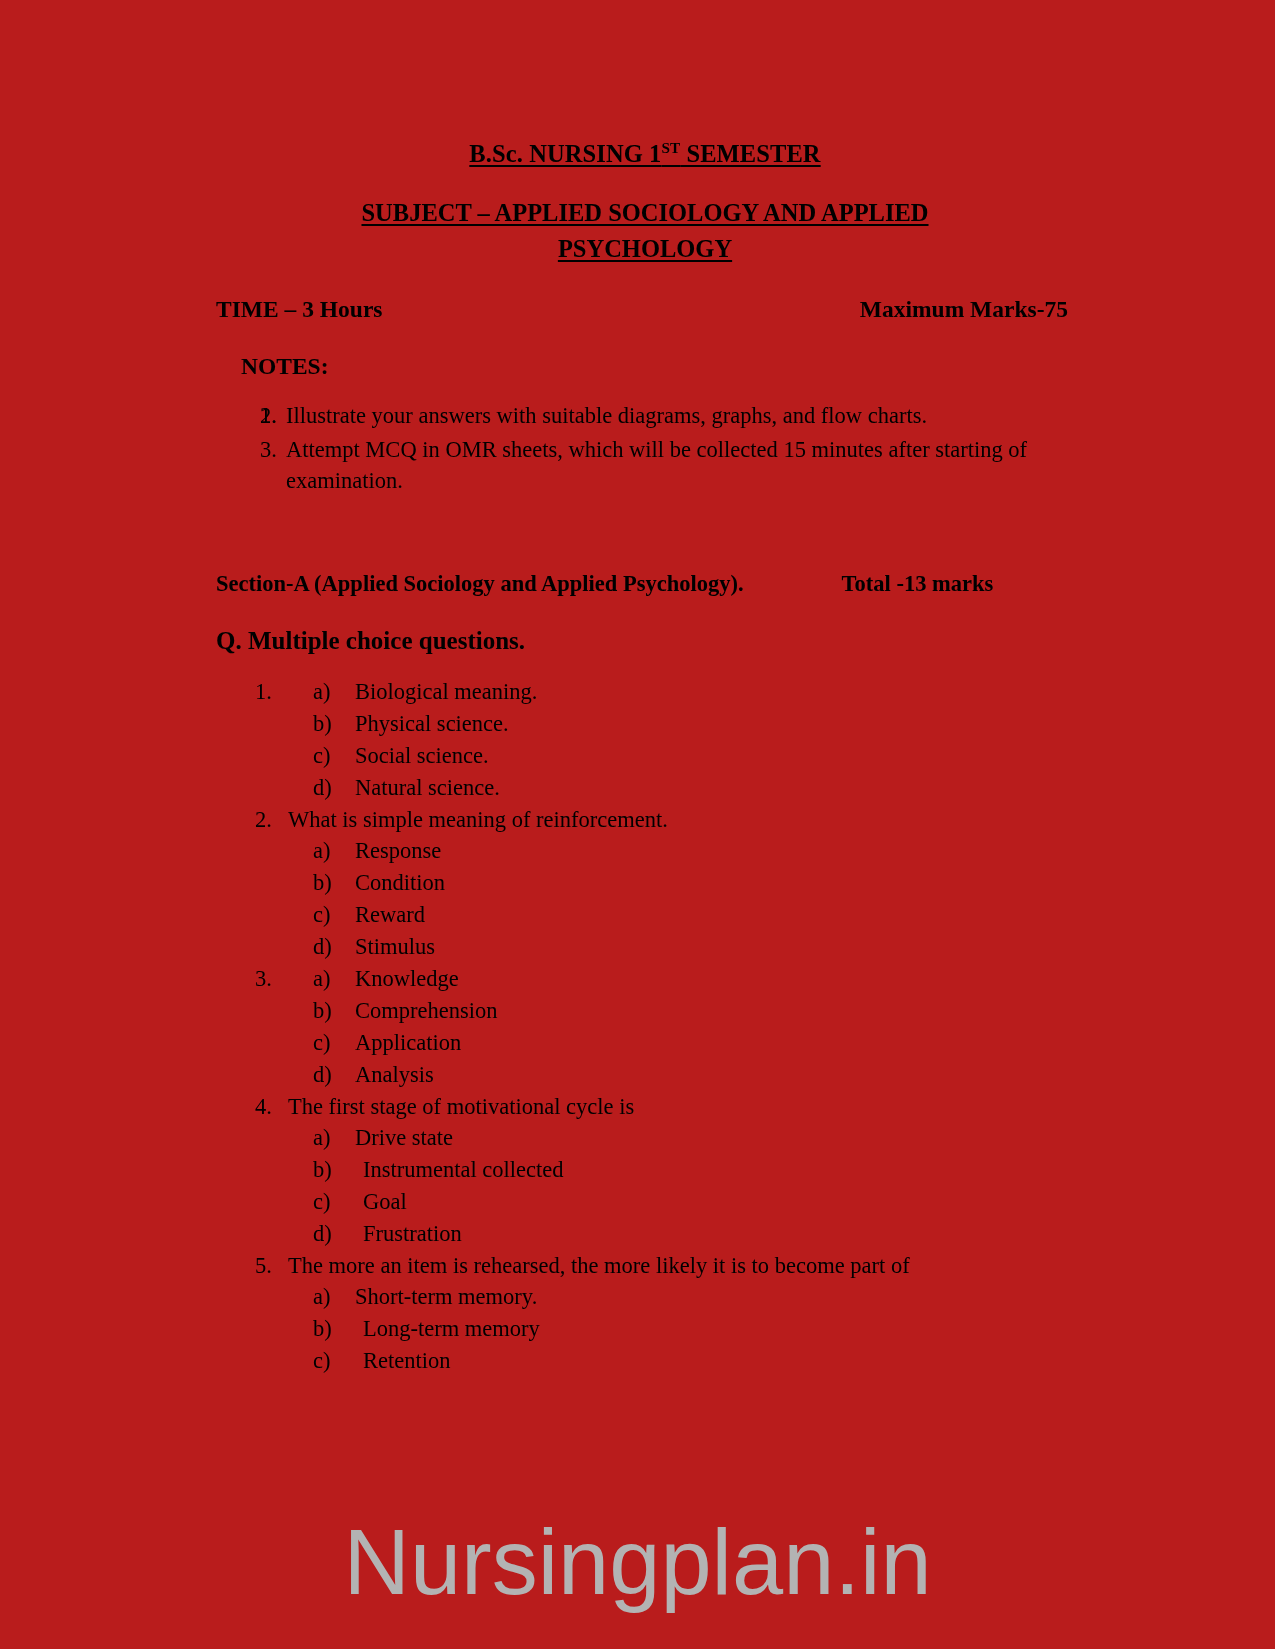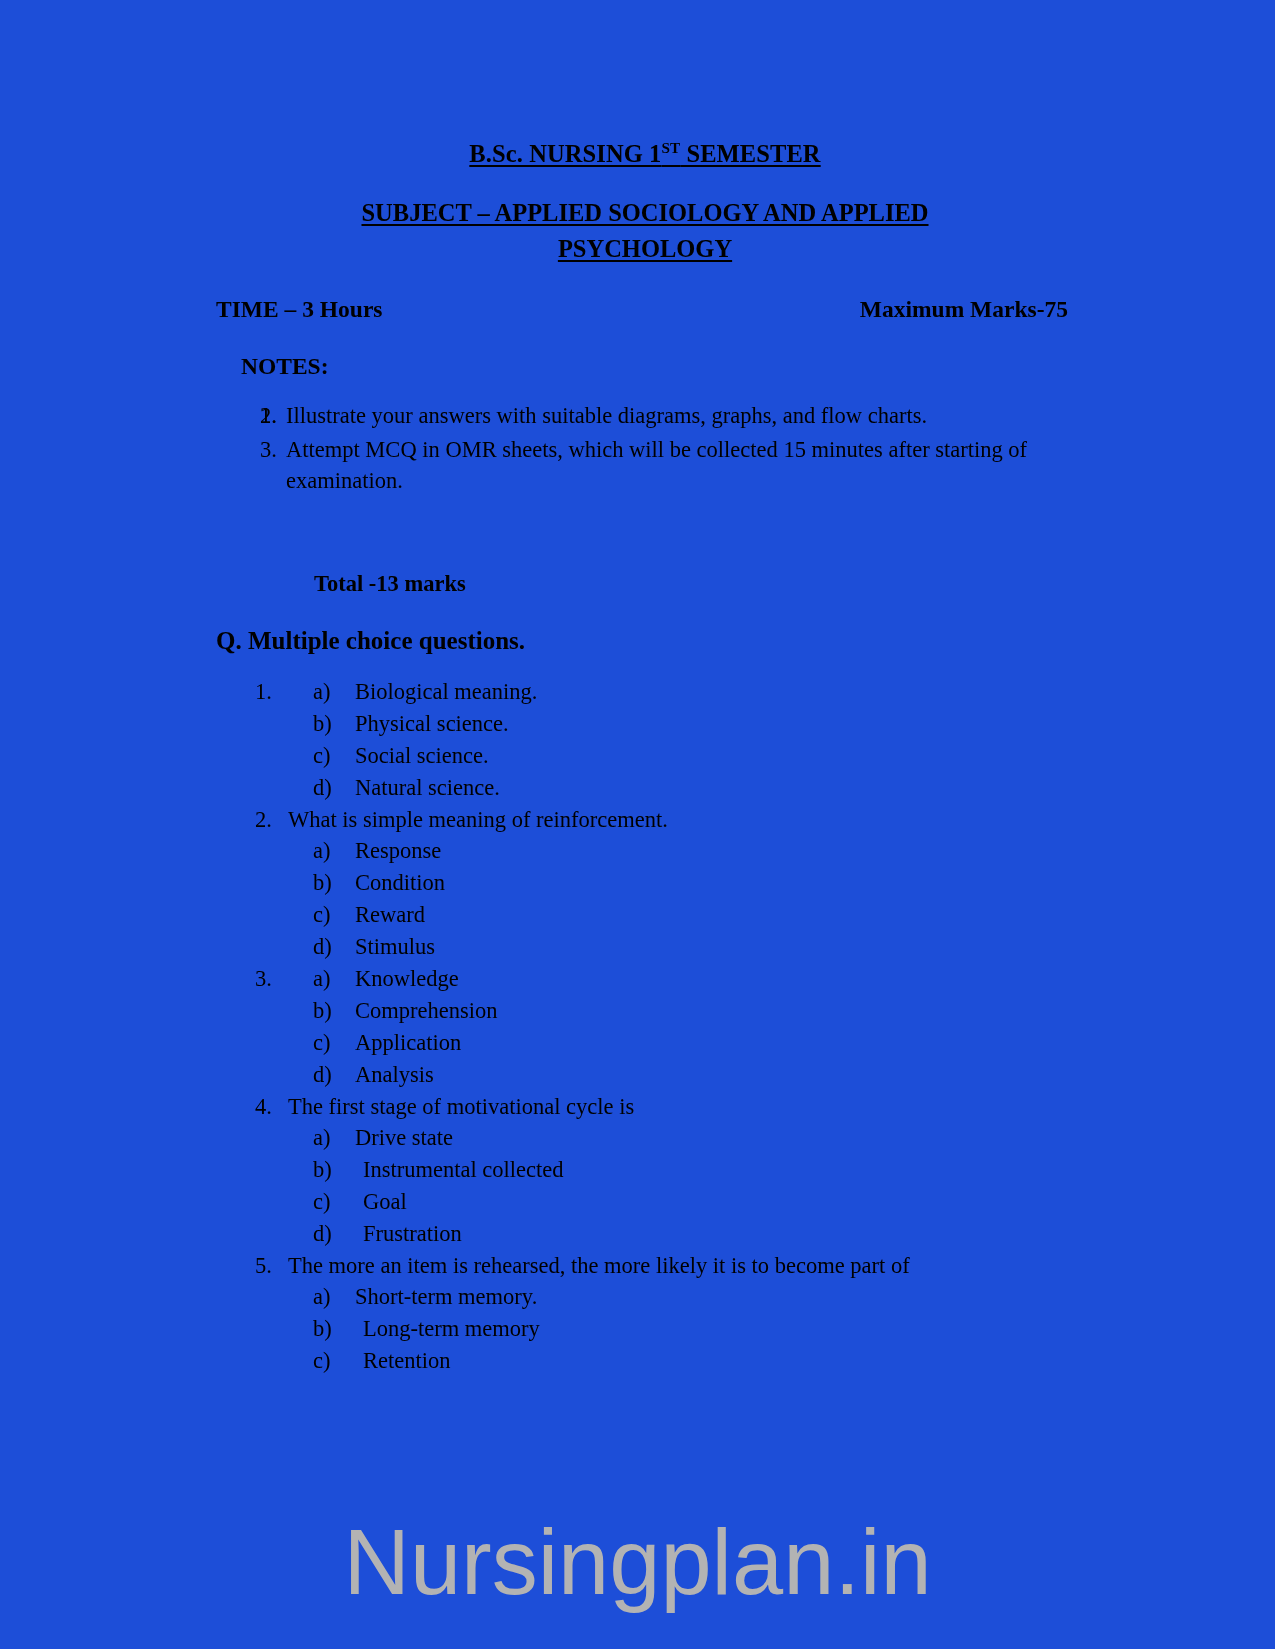--- a/index.html
+++ b/index.html
@@ -8,21 +8,21 @@
     background: #ffffff;
   }
   body {
     font-family: "Liberation Serif", "DejaVu Serif", serif;
     color: #000000;
   }
   .page {
     position: relative;
     width: 1275px;
     height: 1649px;
-    background: #1d4ed8;
+    background: #b91c1c;
     overflow: hidden;
     box-sizing: border-box;
   }
   .content {
     position: absolute;
     left: 216px;
     top: 0;
     width: 858px;
   }
 
@@ -207,20 +207,21 @@
         <span class="marker">2.</span>
         <span>Illustrate your answers with suitable diagrams, graphs, and flow charts.</span>
       </li>
       <li>
         <span class="marker">3.</span>
         <span>Attempt MCQ in OMR sheets, which will be collected 15 minutes after starting of examination.</span>
       </li>
     </ol>
 
     <div class="section-row">
+      <div class="section-left">Section-A (Applied Sociology and Applied Psychology).</div>
       <div class="section-right">Total -13 marks</div>
     </div>
 
     <div class="mcq-heading">Q. Multiple choice questions.</div>
 
     <ol class="questions">
 
       <li class="question">
         <span class="q-marker">1.</span>
         <ol class="options">

